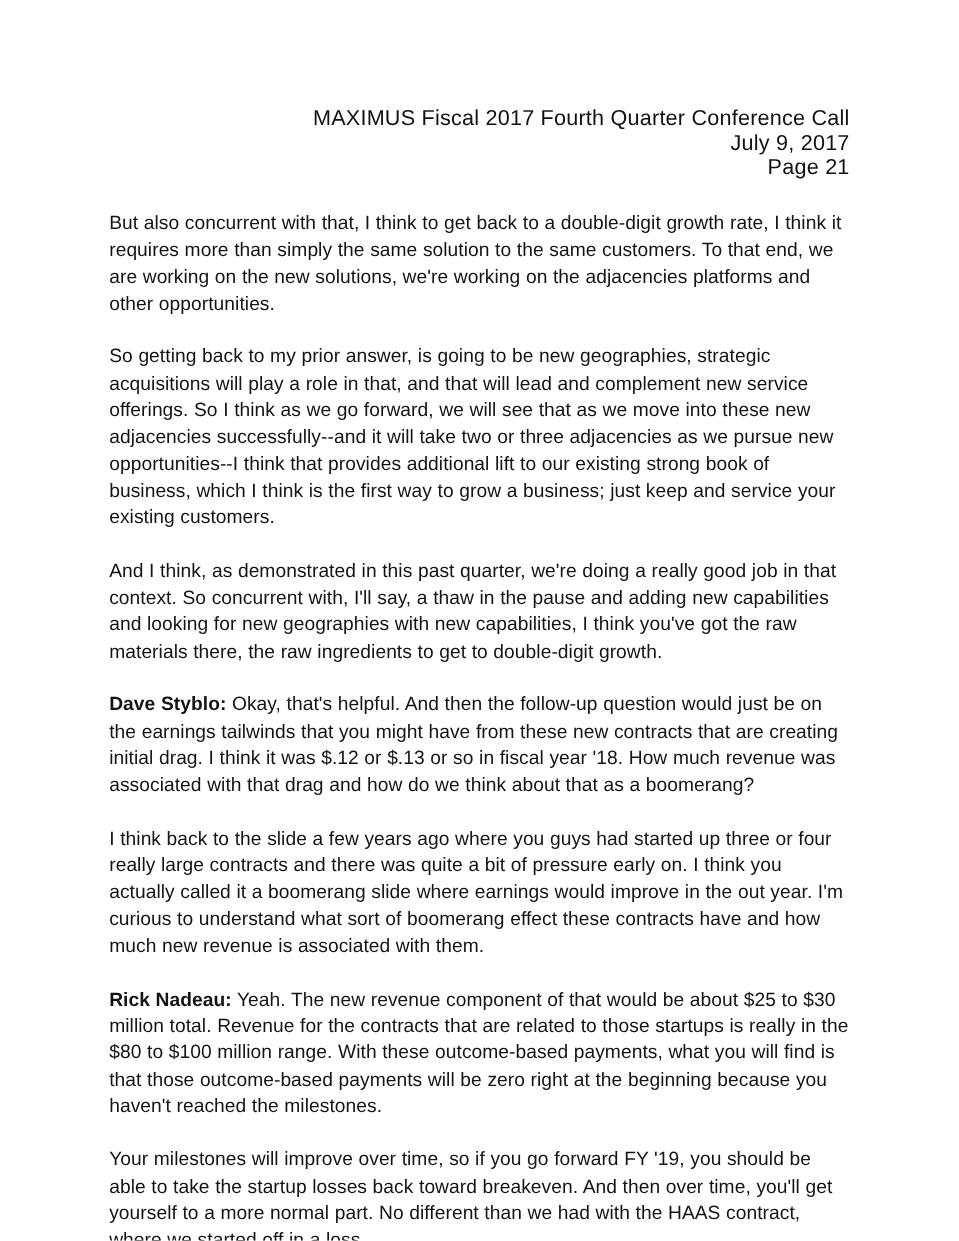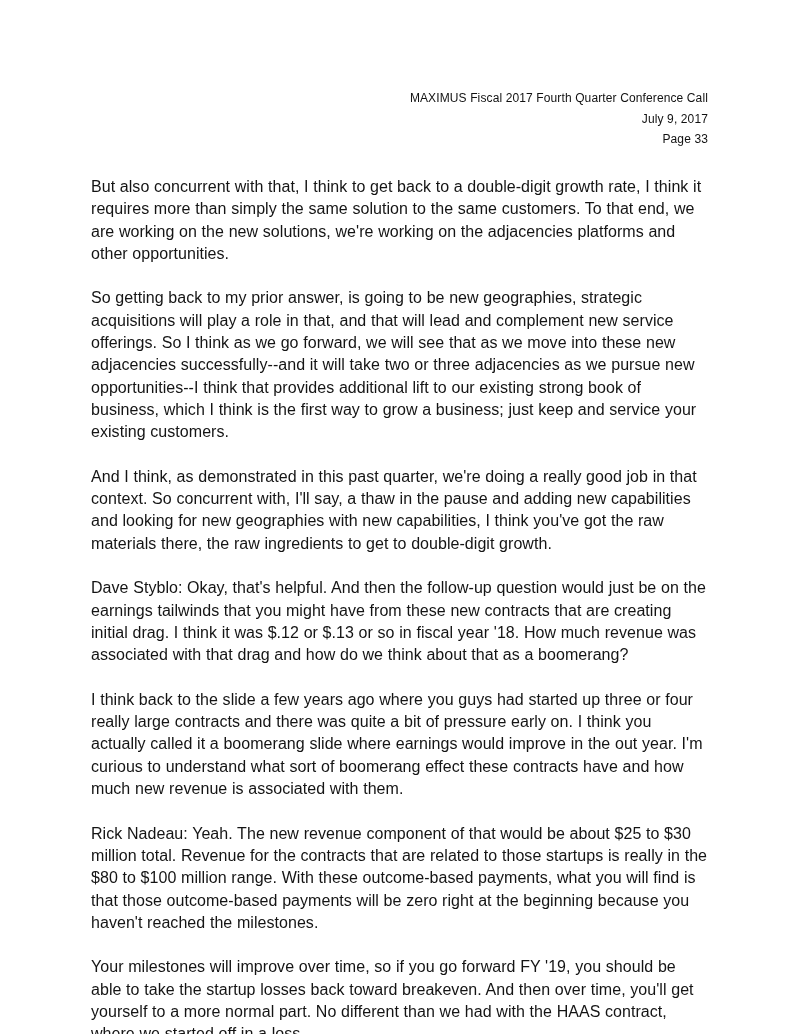--- a/index.html
+++ b/index.html
@@ -21,21 +21,21 @@
     background: #ffffff;
     overflow: hidden;
     box-sizing: border-box;
   }
   .header-block {
     position: absolute;
     top: 88px;
     left: 91px;
     width: 617px;
     text-align: right;
-    font-size: 12px;
+    font-size: 18px;
     line-height: 20.5px;
     color: #111111;
     letter-spacing: 0.01em;
   }
   .header-line {
     display: block;
     white-space: nowrap;
   }
   .body-block {
     position: absolute;
@@ -51,32 +51,32 @@
   .para {
     margin: 0 0 22.3px 0;
     padding: 0;
     text-align: left;
     word-spacing: 0.01em;
   }
   .para:last-child {
     margin-bottom: 12px;
   }
   .speaker {
-    font-weight: normal;
+    font-weight: bold;
   }
 </style>
 </head>
 <body>
 
 <div class="page">
 
   <div class="header-block">
     <span class="header-line">MAXIMUS Fiscal 2017 Fourth Quarter Conference Call</span>
     <span class="header-line">July 9, 2017</span>
-    <span class="header-line">Page 33</span>
+    <span class="header-line">Page 21</span>
   </div>
 
   <div class="body-block">
       <p class="para"><span>But also concurrent with that, I think to get back to a double-digit growth rate, I think it requires more than simply the same solution to the same customers. To that end, we are working on the new solutions, we're working on the adjacencies platforms and other opportunities.</span></p>
       <p class="para"><span>So getting back to my prior answer, is going to be new geographies, strategic acquisitions will play a role in that, and that will lead and complement new service offerings. So I think as we go forward, we will see that as we move into these new adjacencies successfully--and it will take two or three adjacencies as we pursue new opportunities--I think that provides additional lift to our existing strong book of business, which I think is the first way to grow a business; just keep and service your existing customers.</span></p>
       <p class="para"><span>And I think, as demonstrated in this past quarter, we're doing a really good job in that context. So concurrent with, I'll say, a thaw in the pause and adding new capabilities and looking for new geographies with new capabilities, I think you've got the raw materials there, the raw ingredients to get to double-digit growth.</span></p>
       <p class="para"><span class="speaker">Dave Styblo:</span><span> Okay, that's helpful. And then the follow-up question would just be on the earnings tailwinds that you might have from these new contracts that are creating initial drag. I think it was $.12 or $.13 or so in fiscal year '18. How much revenue was associated with that drag and how do we think about that as a boomerang?</span></p>
       <p class="para"><span>I think back to the slide a few years ago where you guys had started up three or four really large contracts and there was quite a bit of pressure early on. I think you actually called it a boomerang slide where earnings would improve in the out year. I'm curious to understand what sort of boomerang effect these contracts have and how much new revenue is associated with them.</span></p>
       <p class="para"><span class="speaker">Rick Nadeau:</span><span> Yeah. The new revenue component of that would be about $25 to $30 million total. Revenue for the contracts that are related to those startups is really in the $80 to $100 million range. With these outcome-based payments, what you will find is that those outcome-based payments will be zero right at the beginning because you haven't reached the milestones.</span></p>
       <p class="para"><span>Your milestones will improve over time, so if you go forward FY '19, you should be able to take the startup losses back toward breakeven. And then over time, you'll get yourself to a more normal part. No different than we had with the HAAS contract, where we started off in a loss</span></p>

